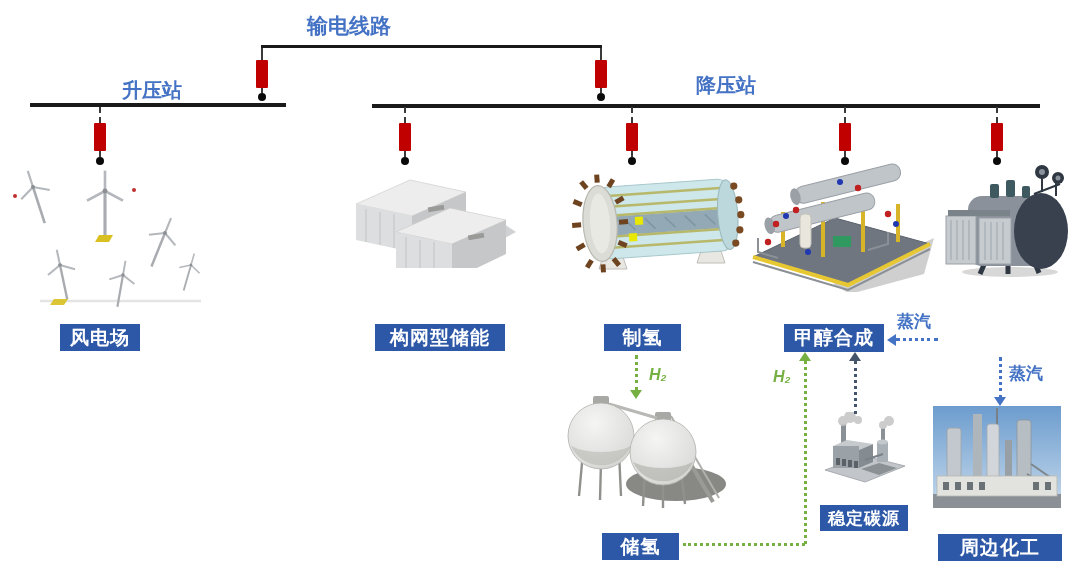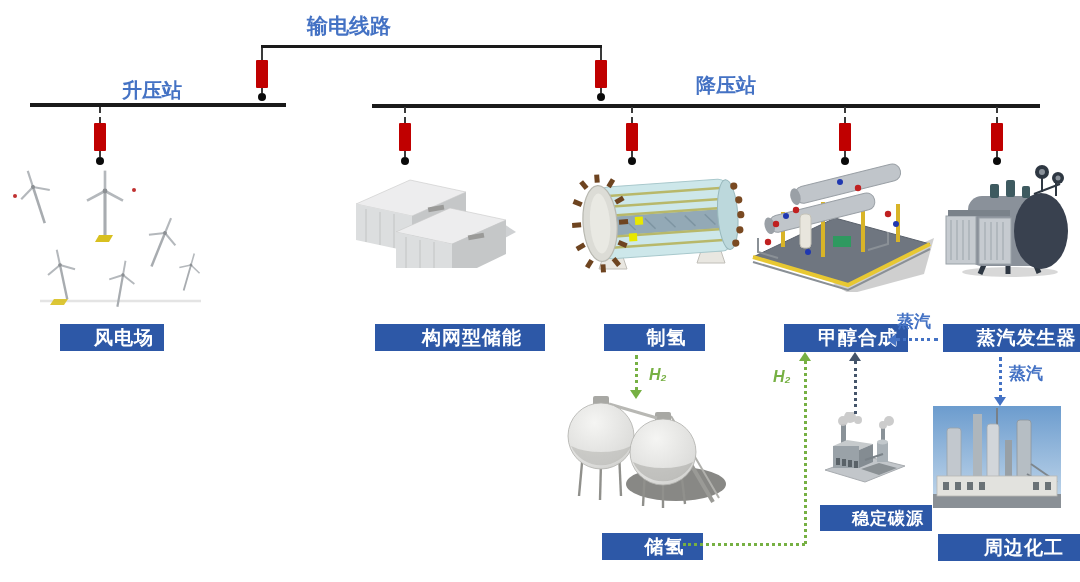--- a/index.html
+++ b/index.html
@@ -7,21 +7,21 @@
           font-family:"Liberation Sans","DejaVu Sans",sans-serif;}
   .busline{position:absolute;background:#1a1a1a;height:4px;z-index:2;}
   .blue-head{position:absolute;color:#4472c4;font-weight:600;z-index:3;white-space:nowrap;}
   
   .drop{position:absolute;display:flex;flex-direction:column;align-items:center;width:14px;z-index:3;}
   .vdash{width:0;border-left:2px dashed #3a3a3a;}
   .tx-rect{width:12px;height:28px;background:#c00000;border-radius:1px;}
   .tx-dot{width:8px;height:8px;background:#0a0a0a;border-radius:50%;}
   
   .label-box{position:absolute;background:#2d58a7;color:#ffffff;display:flex;align-items:center;
-             justify-content:center;font-size:19px;font-weight:600;letter-spacing:1px;z-index:4;white-space:nowrap;padding-left:24px;}
+             justify-content:center;font-size:19px;font-weight:600;letter-spacing:1px;z-index:4;white-space:nowrap;}
   
   .dotv{position:absolute;width:0;border-left:3px dotted #76b043;z-index:5;}
   .doth{position:absolute;height:0;border-top:3px dotted #76b043;z-index:5;}
   .c-green{border-color:#76b043;}
   .c-blue{border-color:#4472c4;}
   .c-navy{border-color:#44546a;}
   .ah{position:absolute;width:0;height:0;z-index:5;}
   .ah-up{border-left:6px solid transparent;border-right:6px solid transparent;border-bottom:9px solid #76b043;}
   .ah-down{border-left:6px solid transparent;border-right:6px solid transparent;border-top:9px solid #76b043;}
   .ah-left{border-top:6px solid transparent;border-bottom:6px solid transparent;border-right:9px solid #4472c4;}
@@ -356,24 +356,23 @@
           <rect x="22" y="76" width="6" height="8"></rect>
         <rect x="34" y="76" width="6" height="8"></rect>
           <rect x="46" y="76" width="6" height="8"></rect>
         <rect x="100" y="76" width="6" height="8"></rect>
           <rect x="112" y="76" width="6" height="8"></rect>
       </g>
     </svg>
   </div>
 
   <div class="label-box" style="left:60px;top:324px;width:80px;height:27px;">风电场</div>
-  <div class="label-box" style="left:375px;top:324px;width:146px;height:27px;">构网型储能</div>
+  <div class="label-box" style="left:375px;top:324px;width:130px;height:27px;">构网型储能</div>
   <div class="label-box" style="left:604px;top:324px;width:77px;height:27px;">制氢</div>
   <div class="label-box" style="left:784px;top:324px;width:100px;height:28px;">甲醇合成</div>
-  <div class="label-box" style="left:943px;top:324px;width:119px;height:28px;">蒸汽发生器</div>
   <div class="label-box" style="left:602px;top:533px;width:77px;height:27px;">储氢</div>
   <div class="label-box" style="left:820px;top:505px;width:88px;height:26px;font-size:17px;">稳定碳源</div>
   <div class="label-box" style="left:938px;top:534px;width:124px;height:27px;">周边化工</div>
 
   <div class="dotv c-green" style="left:635px;top:355px;height:36px;"></div>
   <div class="ah ah-down" style="left:630px;top:390px;"></div>
   <div class="flow-label fl-green" style="left:649px;top:366px;">H₂</div>
 
   <div class="doth c-green" style="left:683px;top:543px;width:122px;"></div>
   <div class="dotv c-green" style="left:804px;top:361px;height:183px;"></div>

